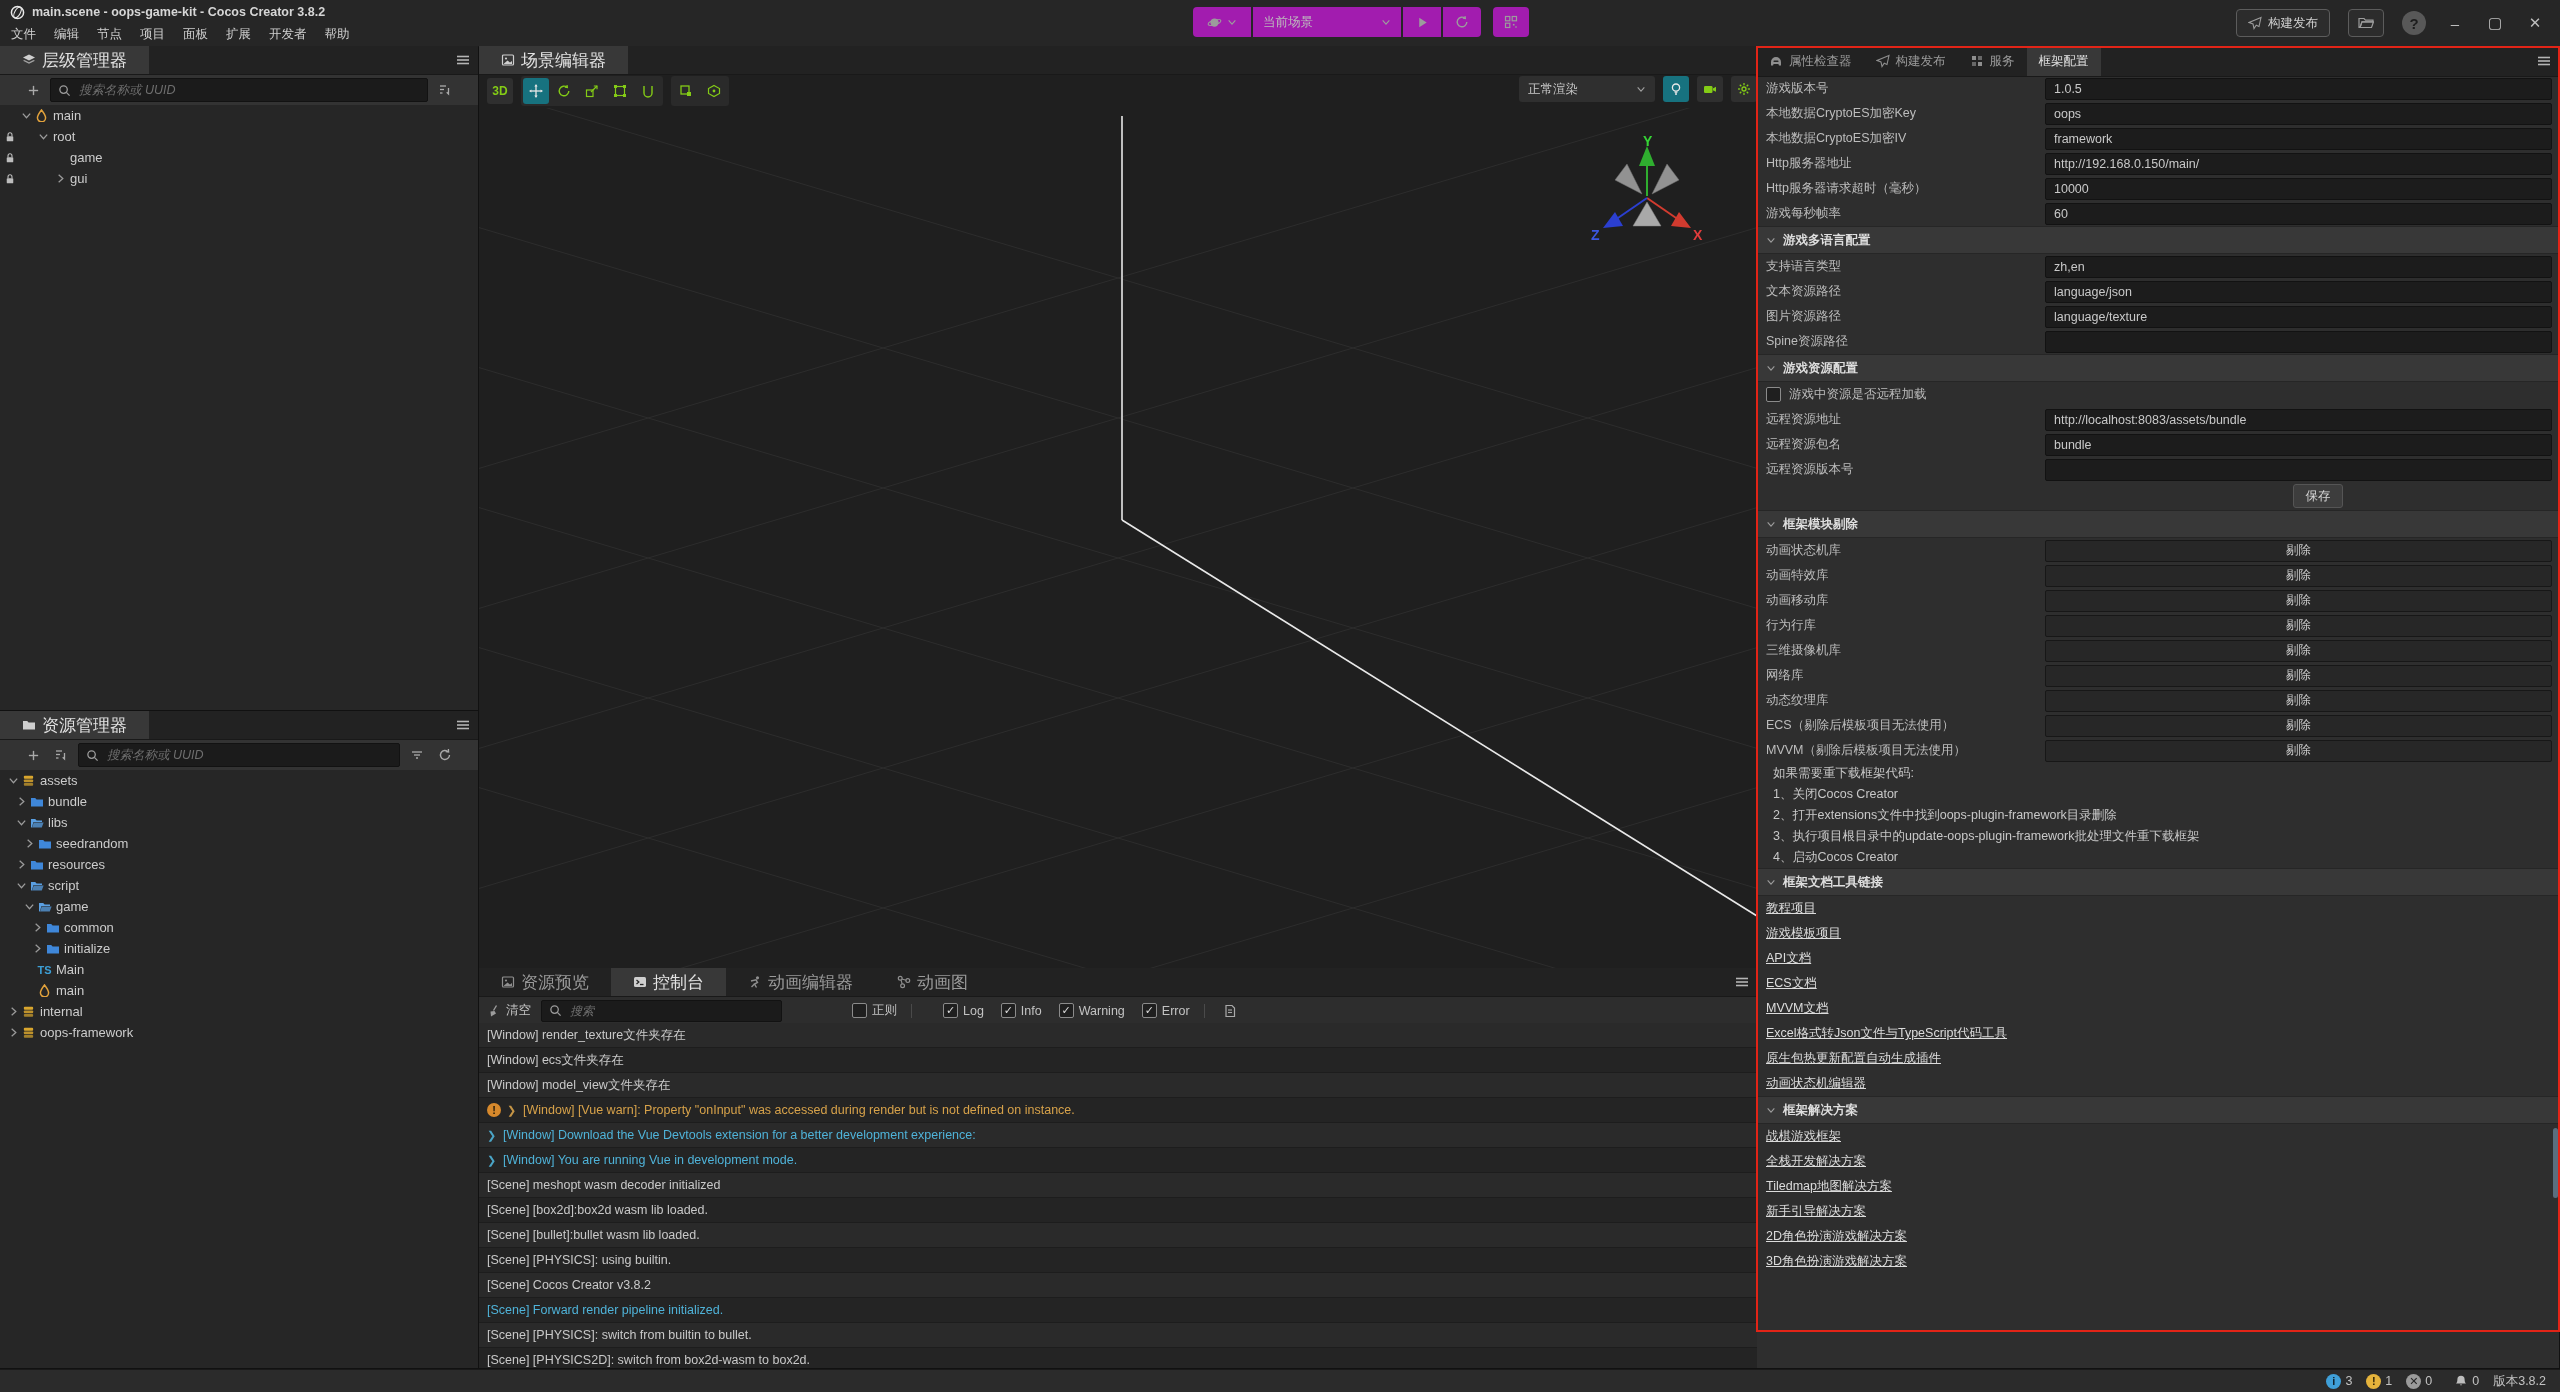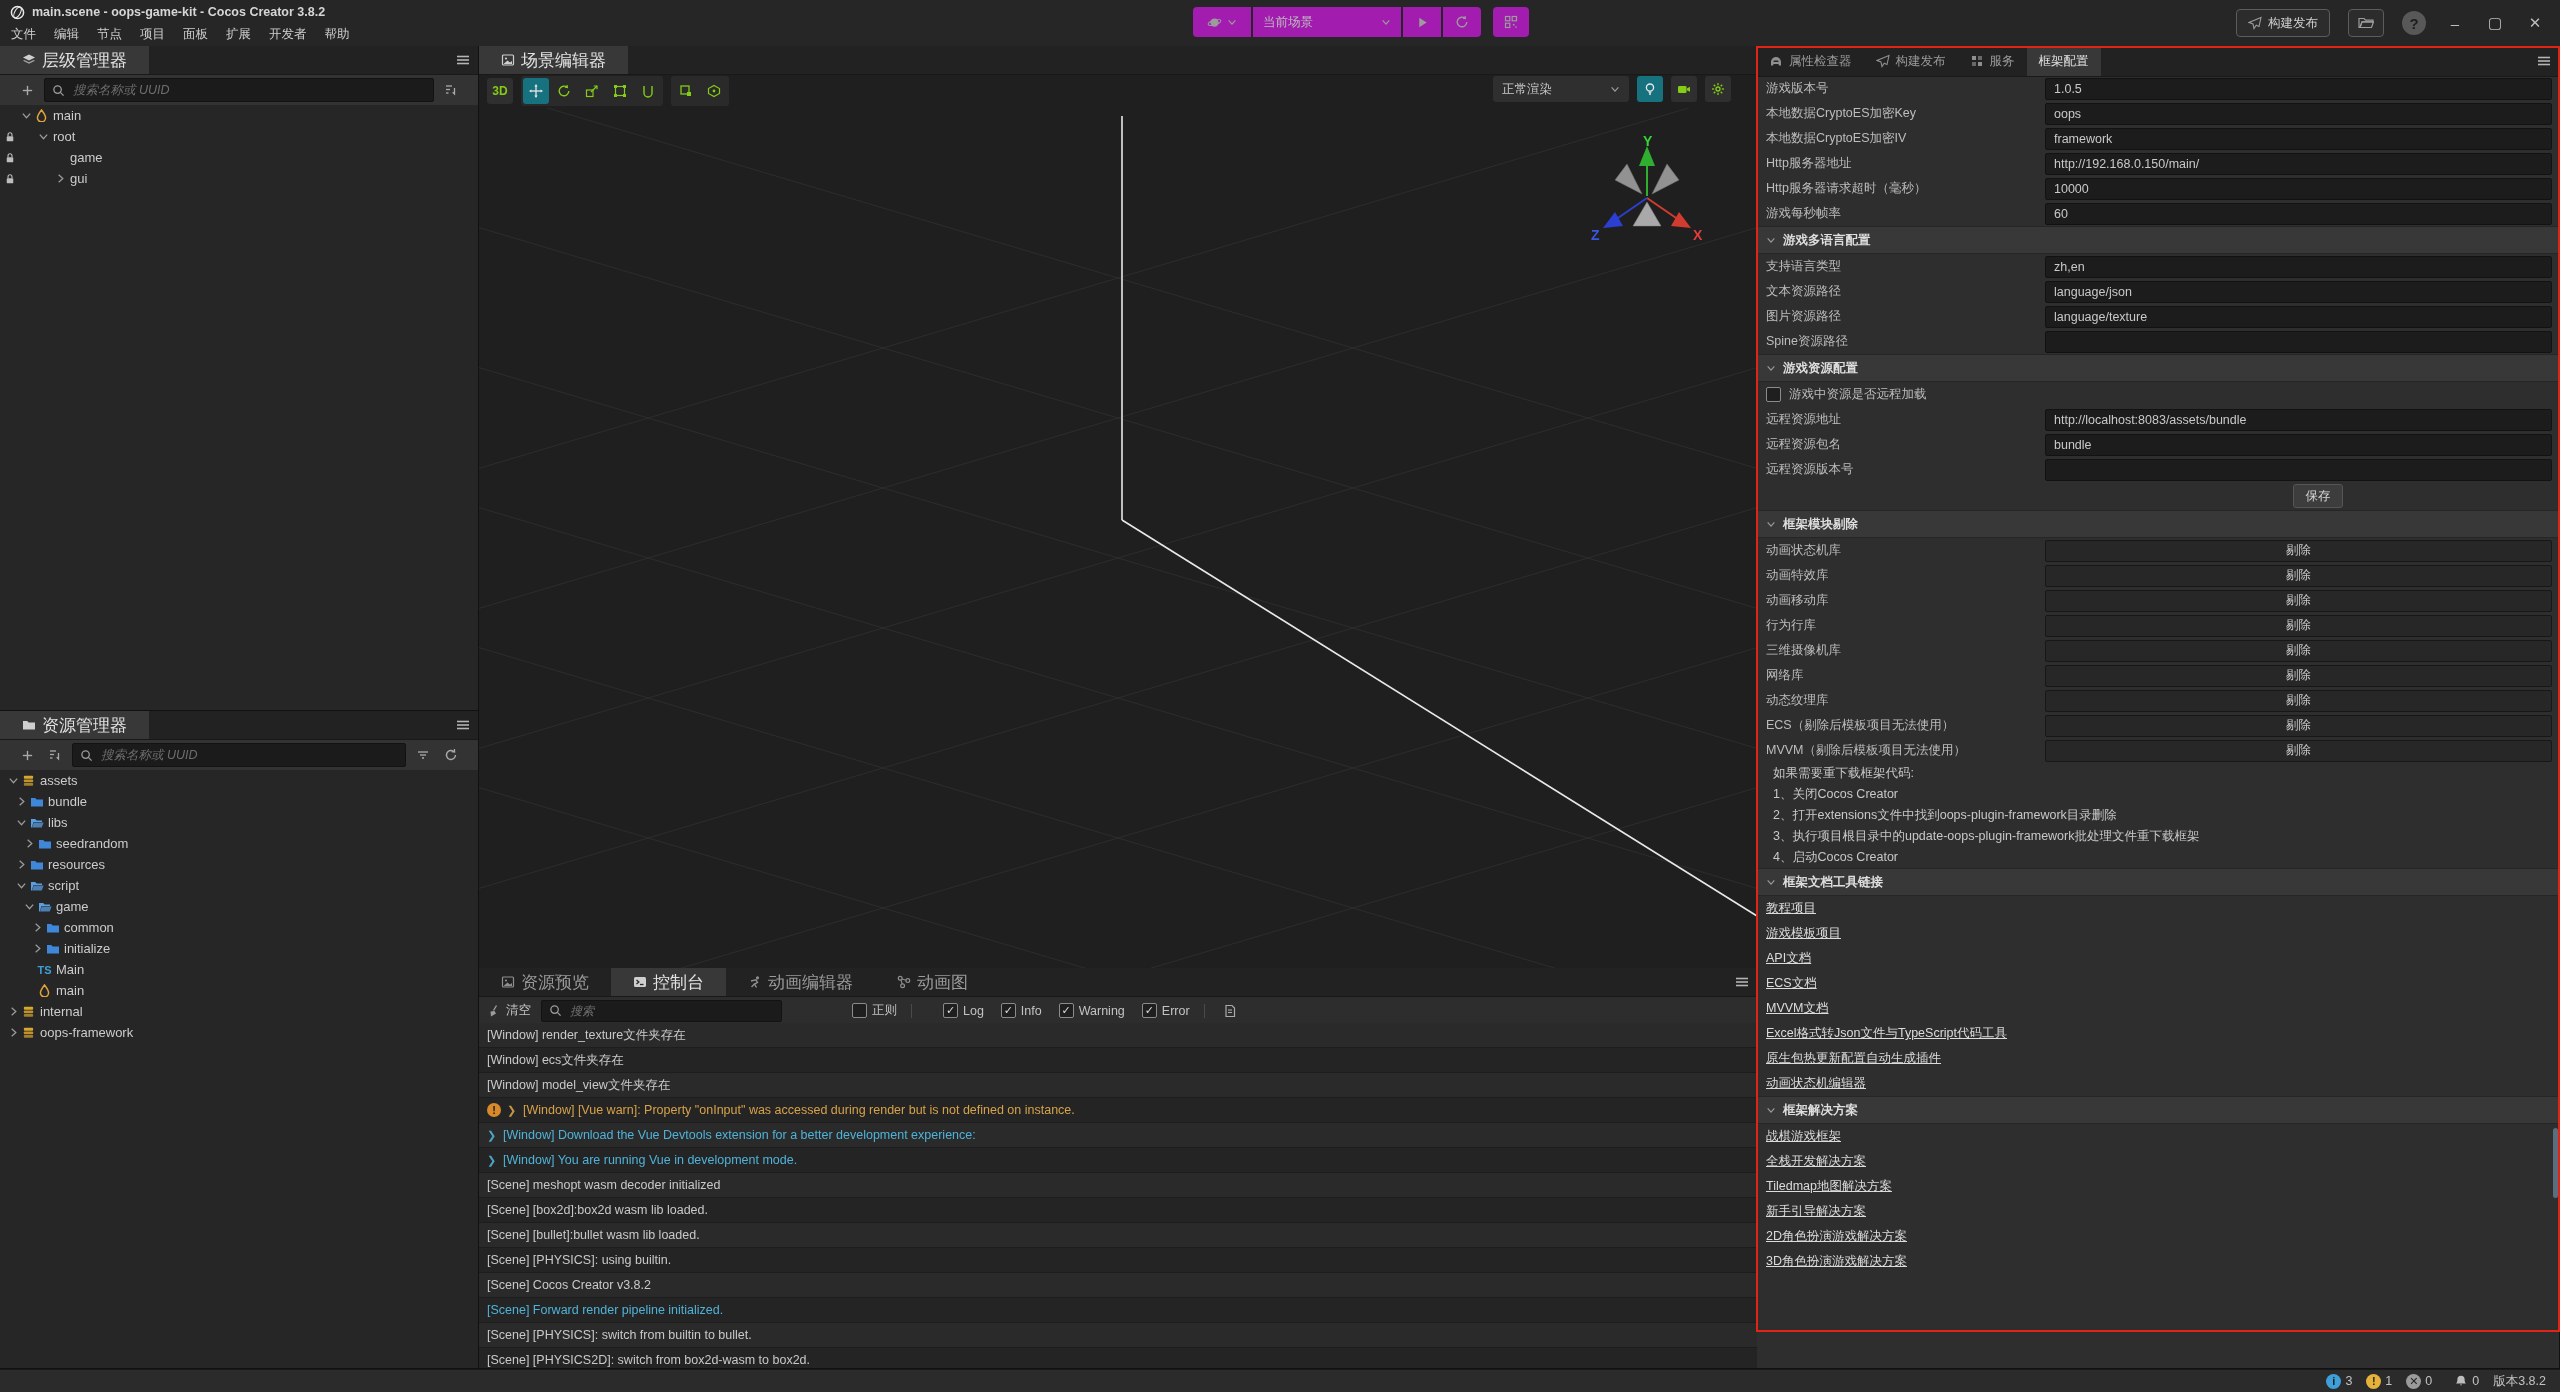--- a/index.html
+++ b/index.html
@@ -26,40 +26,40 @@
              height:26px;padding:0 11px;font-size:12.5px;color:#d0d0d0;background:#2c2c2c;}
   #folder-top-btn{border:1px solid #5c5c5c;border-radius:4px;width:34px;height:26px;display:flex;align-items:center;justify-content:center;background:#2c2c2c;}
   #help-btn{width:24px;height:24px;border-radius:50%;background:#585858;color:#1d1d1d;font-weight:bold;
             display:flex;align-items:center;justify-content:center;font-size:15px;}
   .win-btn{color:#bdbdbd;font-size:15px;width:22px;text-align:center;}
   
   .tabbar{display:flex;align-items:stretch;background:#222;height:28px;border-bottom:1px solid #191919;position:relative;}
   .tab{display:flex;gap:6px;align-items:center;padding:0 22px;color:#9a9a9a;font-size:17px;}
   .tab.active{background:#383838;color:#e2e2e2;}
   .hamburger{position:absolute;right:8px;top:7px;color:#b5b5b5;}
-  .ptoolbar{display:flex;align-items:center;gap:6px;background:#333;height:30px;padding:0 16px;border-bottom:1px solid #1e1e1e;}
+  .ptoolbar{display:flex;align-items:center;gap:6px;background:#333;height:30px;padding:0 22px;border-bottom:1px solid #1e1e1e;}
   .searchbox{flex:1;display:flex;align-items:center;gap:6px;background:#1b1b1b;border:1px solid #121212;border-radius:2px;height:22px;padding:0 7px;}
   .searchbox input{flex:1;background:transparent;border:none;outline:none;color:#c7c7c7;font-size:12.5px;font-style:italic;}
   .searchbox input::placeholder{color:#6e6e6e;font-style:italic;}
   .tbtn{display:flex;align-items:center;justify-content:center;width:22px;height:22px;color:#aaa;}
   
   .tree{background:#262626;position:absolute;left:0;right:0;bottom:0;overflow:hidden;font-size:13px;}
   .trow{height:21px;display:flex;align-items:center;color:#cccccc;position:relative;}
   .trow .gutter{width:20px;display:flex;align-items:center;justify-content:center;flex:0 0 20px;}
   .trow .chev{width:13px;flex:0 0 13px;display:flex;align-items:center;justify-content:center;color:#9a9a9a;}
   .trow .nicon{width:17px;flex:0 0 17px;display:flex;align-items:center;justify-content:center;}
   .ts-badge{font-size:11px;font-weight:bold;color:#3c9fd6;}
   
   #scene-panel{left:479px;top:46px;width:1278px;height:922px;background:#1f1f1f;}
   #scene-toolbar{position:absolute;left:0;top:28px;right:0;height:34px;display:flex;align-items:center;gap:8px;padding-left:8px;}
   .sbtn{height:26px;min-width:26px;border-radius:3px;display:flex;align-items:center;justify-content:center;color:#84cc16;background:#2f2f2f;font-size:12px;}
   .sgroup{display:flex;gap:2px;background:#2a2a2a;border-radius:3px;padding:2px;}
   .sgroup .sbtn{background:transparent;}
   .sgroup .sbtn.active{background:#17727f;color:#eaeaea;}
-  #scene-right-controls{position:absolute;right:26px;top:30px;display:flex;align-items:center;gap:8px;}
+  #scene-right-controls{position:absolute;right:0;top:30px;display:flex;align-items:center;gap:8px;}
   #render-mode{display:flex;align-items:center;justify-content:space-between;width:118px;height:26px;background:#2f2f2f;border-radius:3px;padding:0 9px;font-size:12.5px;color:#c9c9c9;}
   #viewport{position:absolute;left:0;top:62px;right:0;bottom:0;overflow:hidden;
     background:#1f1f1f;}
   #gizmo{position:absolute;right:50px;top:28px;}
   
   #console-panel{left:479px;top:968px;width:1278px;height:400px;background:#262626;}
   #console-toolbar{display:flex;align-items:center;gap:10px;height:27px;background:#2d2d2d;border-bottom:1px solid #1b1b1b;padding:0 8px;font-size:12.5px;color:#c3c3c3;}
   #console-toolbar .clr{display:flex;align-items:center;gap:5px;}
   #console-search{display:flex;align-items:center;gap:6px;background:#1b1b1b;border:1px solid #121212;border-radius:2px;height:20px;width:225px;padding:0 7px;}
   #console-search input{flex:1;background:transparent;border:none;outline:none;color:#c7c7c7;font-size:12px;font-style:italic;}

